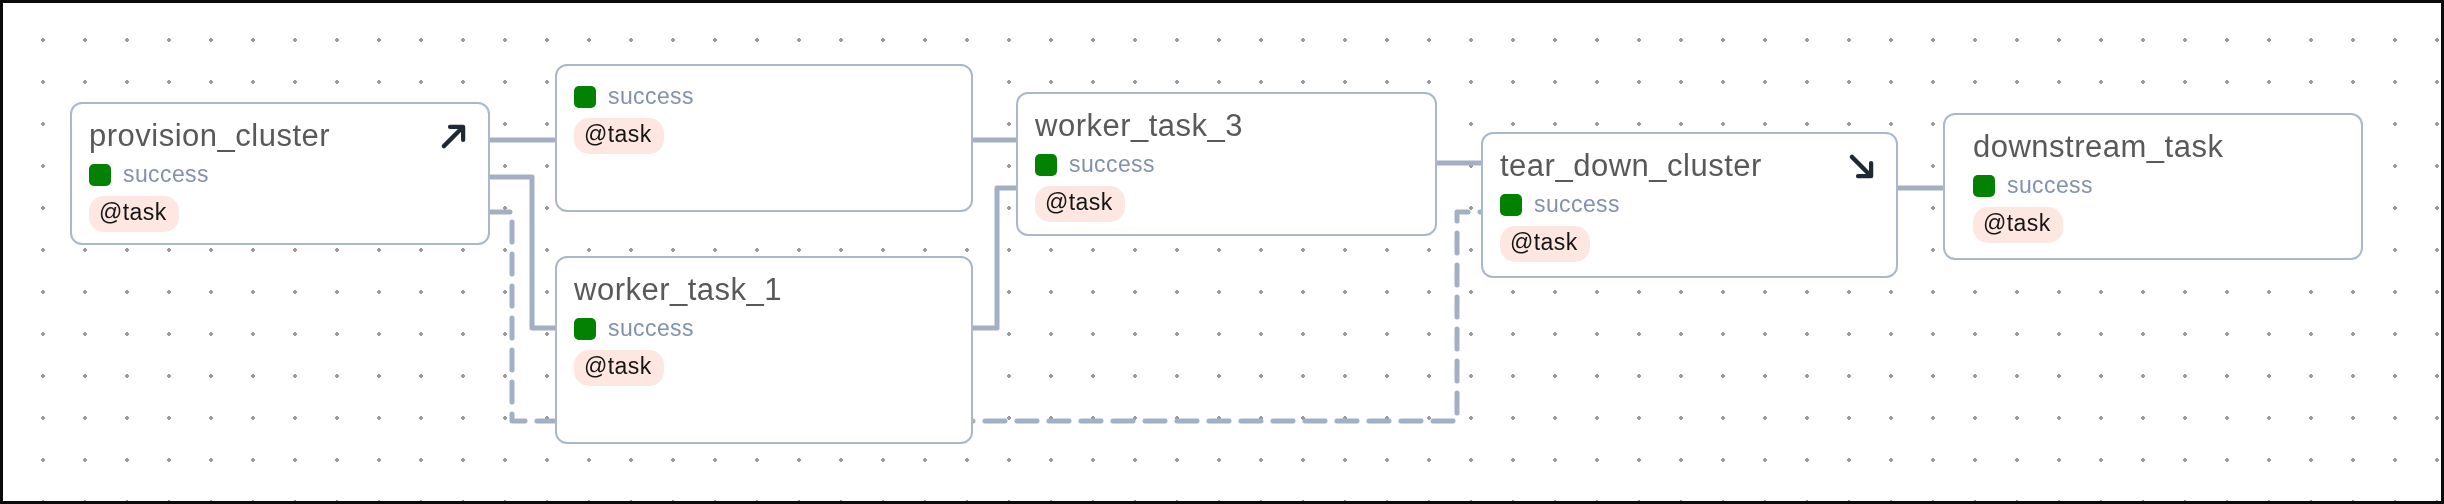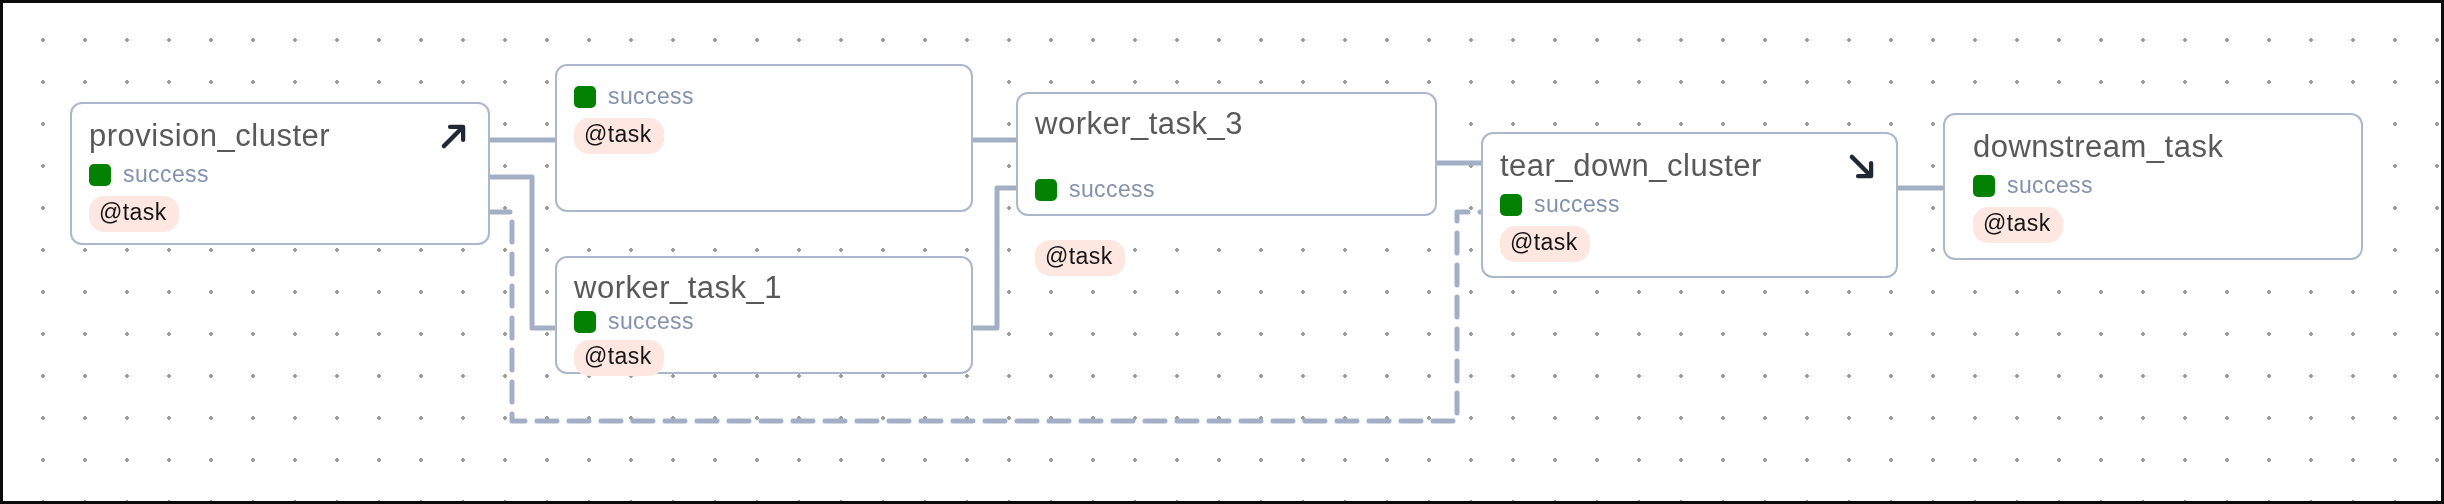--- a/index.html
+++ b/index.html
@@ -122,34 +122,34 @@
   <div class="node" style="left:555px; top:64px; width:418px; height:148px;">
     <div class="status-row">
       <span class="state-square"></span>
       <span class="state-label">success</span>
     </div>
     <div class="badge-row">
       <span class="badge">@task</span>
     </div>
   </div>
 
-  <div class="node" style="left:555px; top:256px; width:418px; height:118px;">
+  <div class="node" style="left:555px; top:256px; width:418px; height:188px;">
     <div class="title-row">
       <span class="title">worker_task_1</span>
     </div>
     <div class="status-row">
       <span class="state-square"></span>
       <span class="state-label">success</span>
     </div>
     <div class="badge-row">
       <span class="badge">@task</span>
     </div>
   </div>
 
-  <div class="node" style="left:1016px; top:92px; width:421px; height:124px;gap:32px;">
+  <div class="node" style="left:1016px; top:92px; width:421px; height:144px;">
     <div class="title-row">
       <span class="title">worker_task_3</span>
     </div>
     <div class="status-row">
       <span class="state-square"></span>
       <span class="state-label">success</span>
     </div>
     <div class="badge-row">
       <span class="badge">@task</span>
     </div>

